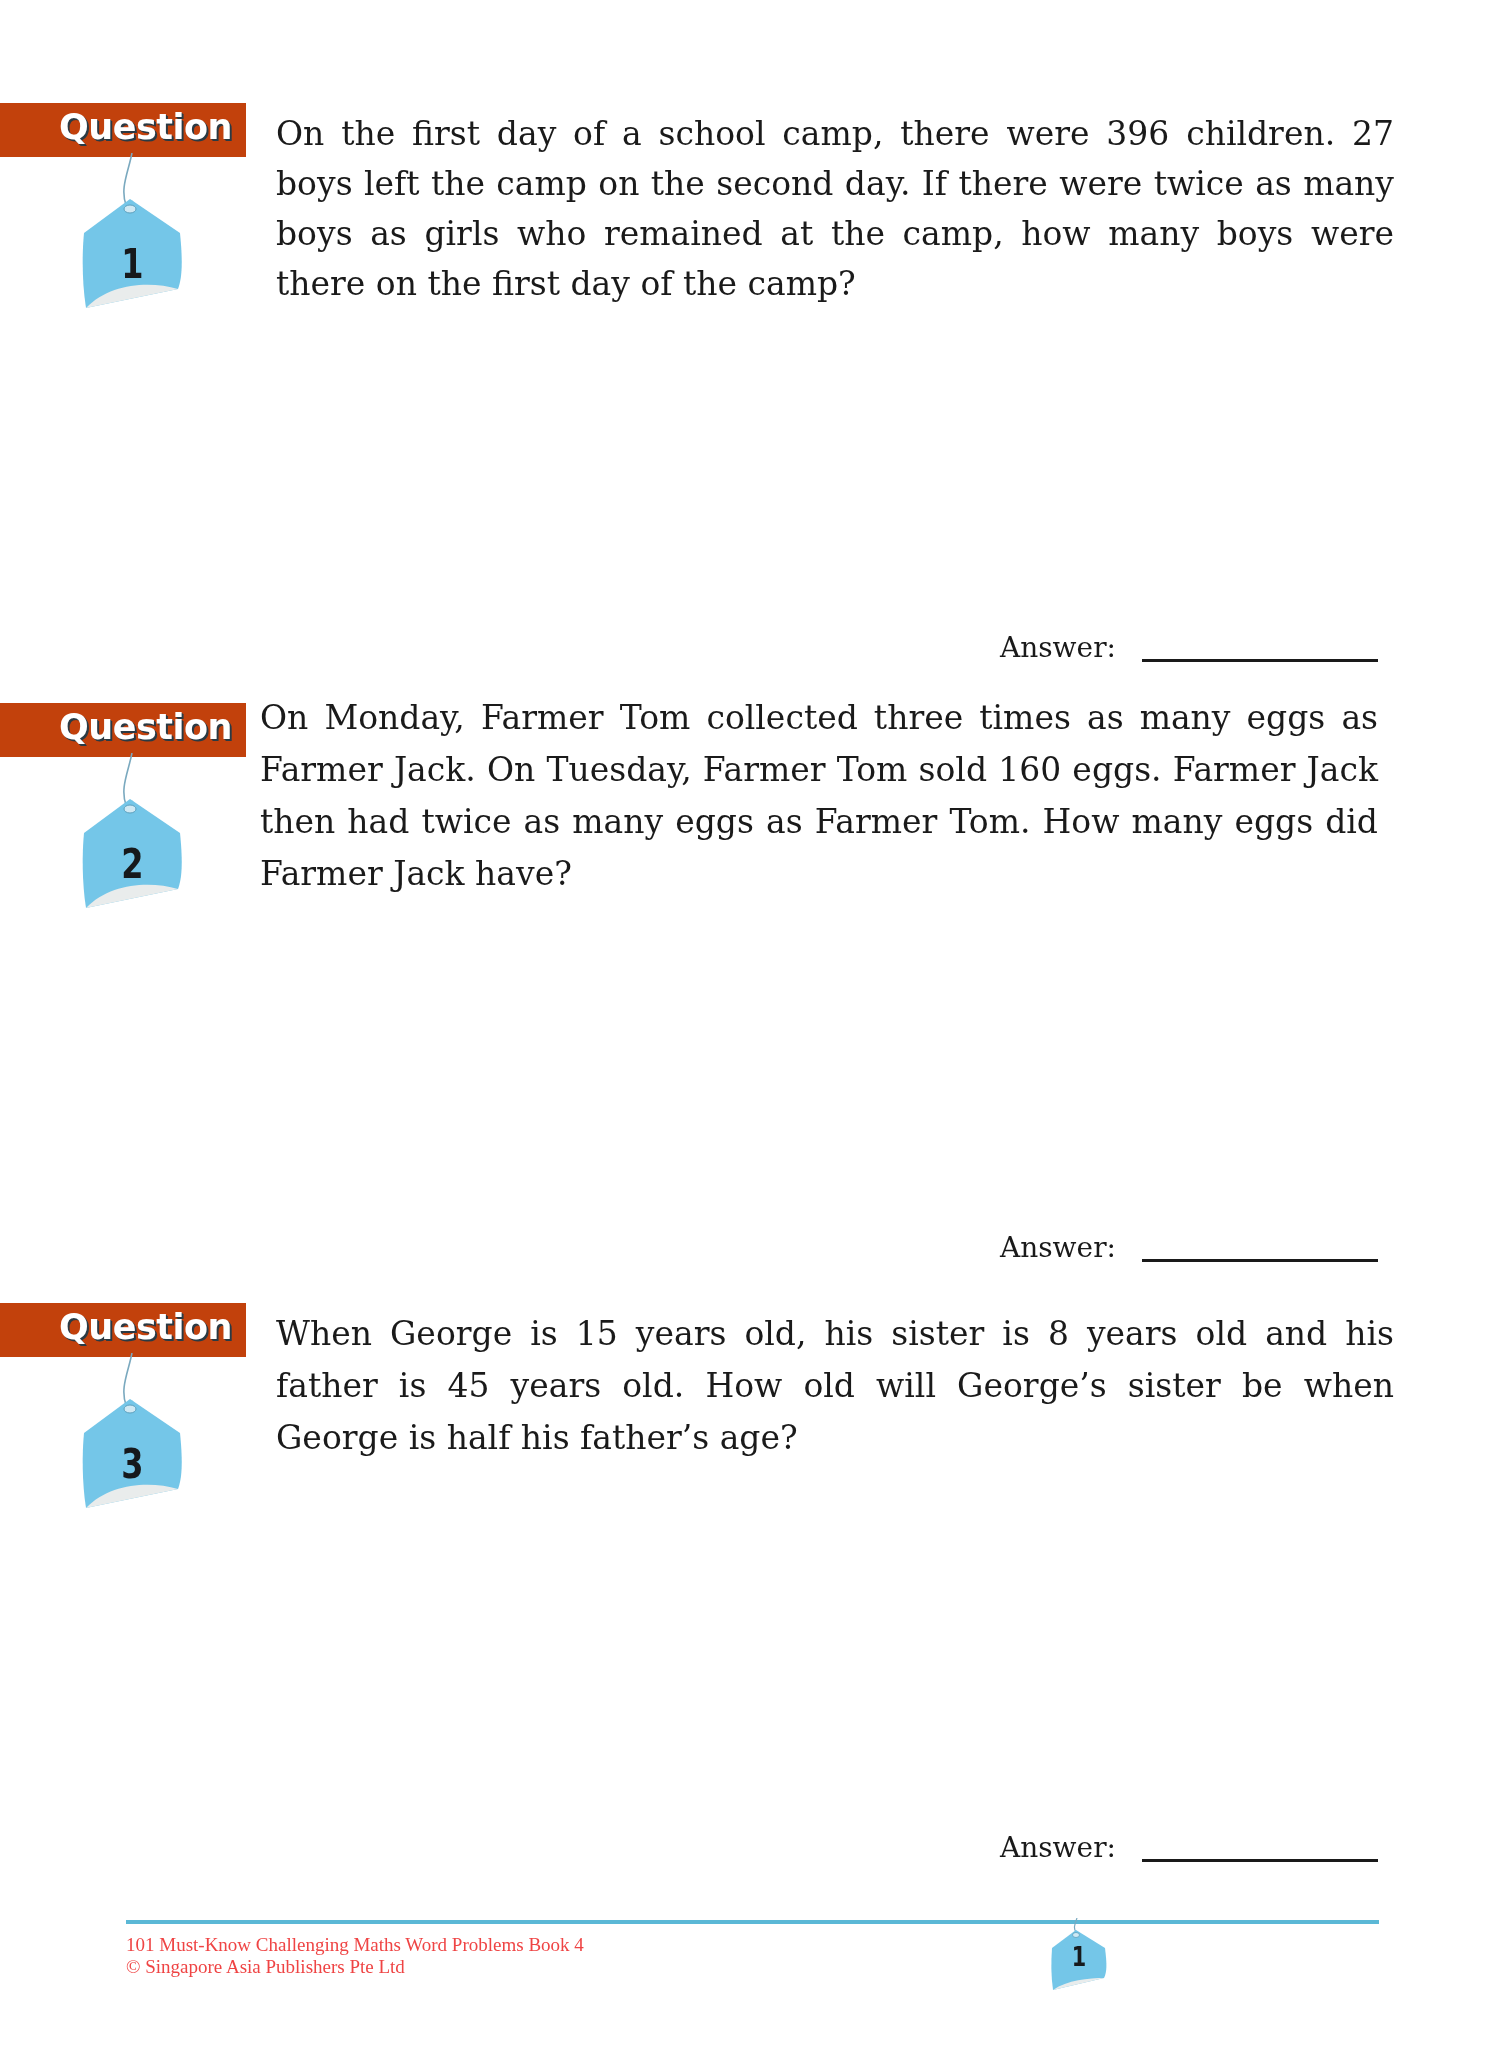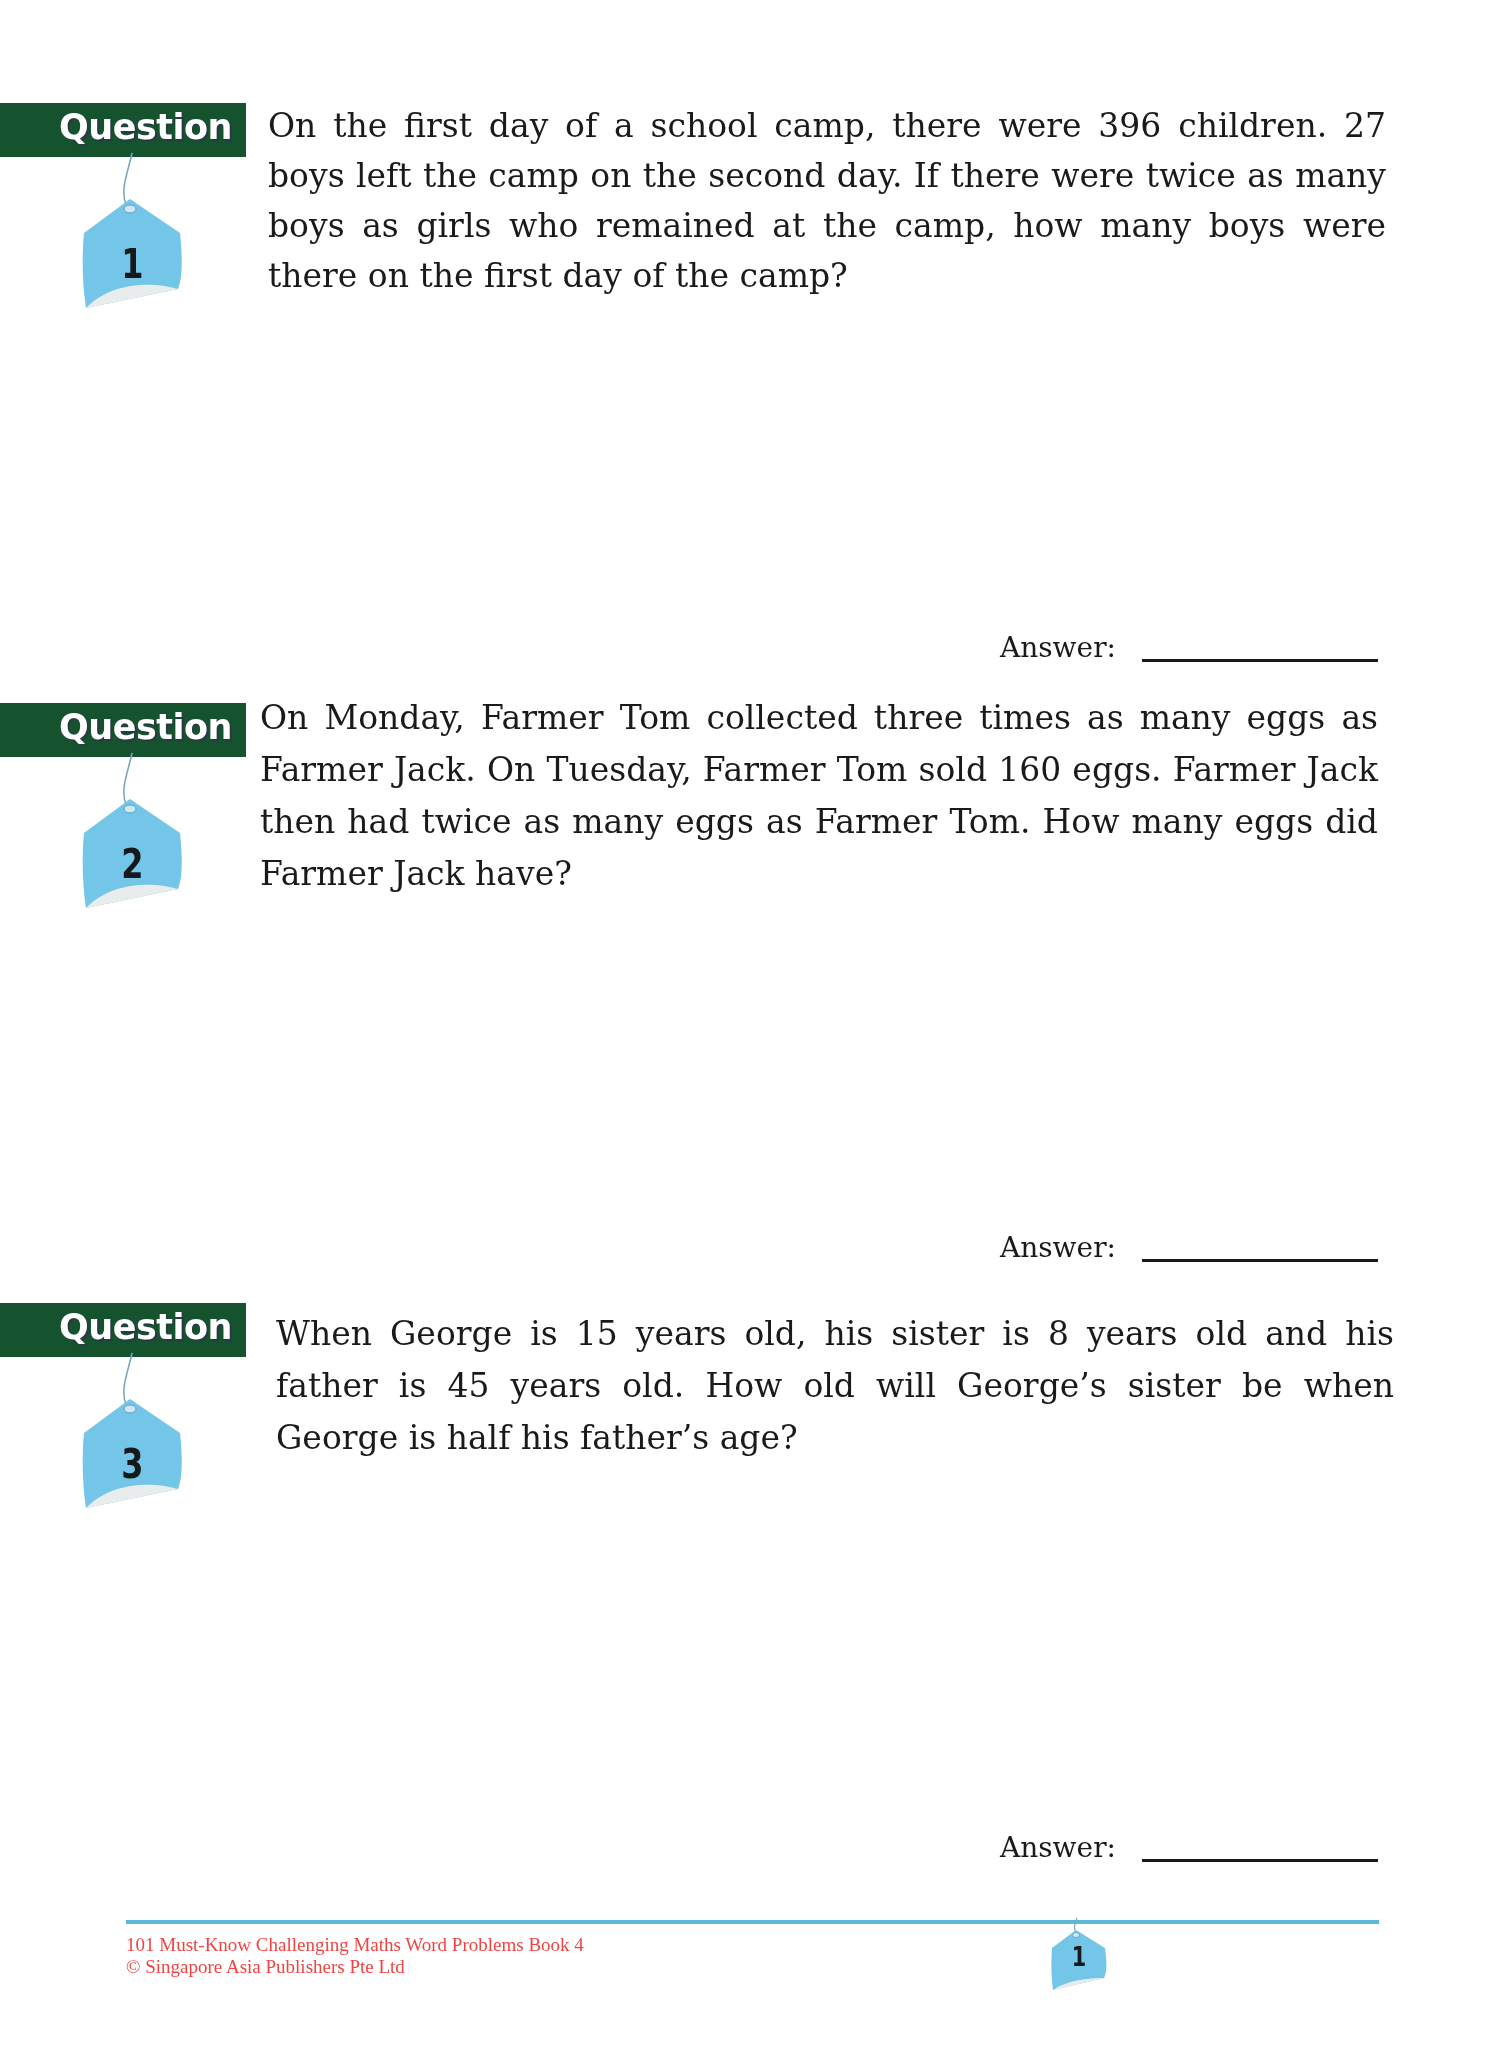--- a/index.html
+++ b/index.html
@@ -1,19 +1,19 @@
 <!DOCTYPE html>
 <html><head>
 <meta charset="utf-8">
 <style>
   html, body { margin: 0; padding: 0; background: #ffffff; }
   body { width: 1510px; height: 2057px; position: relative; overflow: hidden;
          font-family: "DejaVu Serif", "Liberation Serif", serif; color: #1a1a1a; }
   .question { position: absolute; left: 0; width: 1510px; }
-  .banner { position: absolute; left: 0; width: 246px; height: 54px; background: #14532d; }
+  .banner { position: absolute; left: 0; width: 246px; height: 54px; background: #c2410c; }
   .banner-label { position: absolute; right: 14px; top: 4px; font-family: "DejaVu Sans", sans-serif;
         font-weight: bold; font-size: 35px; color: #ffffff; letter-spacing: -0.5px;
         text-shadow: 2px 2px 0 #2a3a44, 1px 1px 0 #2a3a44; }
   .tag { position: absolute; left: 80px; width: 105px; height: 150px; }
   .tag svg { position: absolute; left: 0; top: 0; }
   .tag-number { position: absolute; left: 0; width: 105px; top: 88px; text-align: center;
         font-family: "DejaVu Sans", sans-serif; font-weight: bold; font-size: 40px; color: #16191c;
         transform: scaleX(0.8); }
   .q-text { position: absolute; left: 260px; width: 1118px; font-size: 33px; text-align: justify;
         text-align-last: left; }
@@ -36,21 +36,21 @@
   </div>
   <div class="tag" style="top:50px;">
     <svg width="105" height="160" viewBox="0 0 105 160">
       <path d="M52 0 C48 20 40 35 46 52 C50 58 56 54 52 48" stroke="#7aa9bf" stroke-width="1.6" fill="none"></path>
       <path d="M50 46 L100 80 C103 110 102 125 98 136 L6 155 C2 130 2 100 4 80 Z" fill="#74c6e8"></path>
       <path d="M6 155 C30 130 70 128 98 136 Z" fill="#e9ecec"></path>
       <ellipse cx="50" cy="56" rx="6" ry="4" fill="#cfe9f4" stroke="#5b9fbd" stroke-width="1"></ellipse>
     </svg>
     <span class="tag-number">1</span>
   </div>
-  <p class="q-text" style="top:-10px; margin:8px; line-height:50px;">On the first day of a school camp, there were 396 children. 27 boys left the camp on the second day. If there were twice as many boys as girls who remained at the camp, how many boys were there on the first day of the camp?</p>
+  <p class="q-text" style="top:-10px; margin:16px; line-height:50px;">On the first day of a school camp, there were 396 children. 27 boys left the camp on the second day. If there were twice as many boys as girls who remained at the camp, how many boys were there on the first day of the camp?</p>
   <div class="answer" style="top:525px;">
     <span class="answer-label">Answer:</span>
     <span class="answer-line"></span>
   </div>
 </section>
 
 <section class="question" style="top:703px;">
   <div class="banner">
     <span class="banner-label">Question</span>
   </div>

